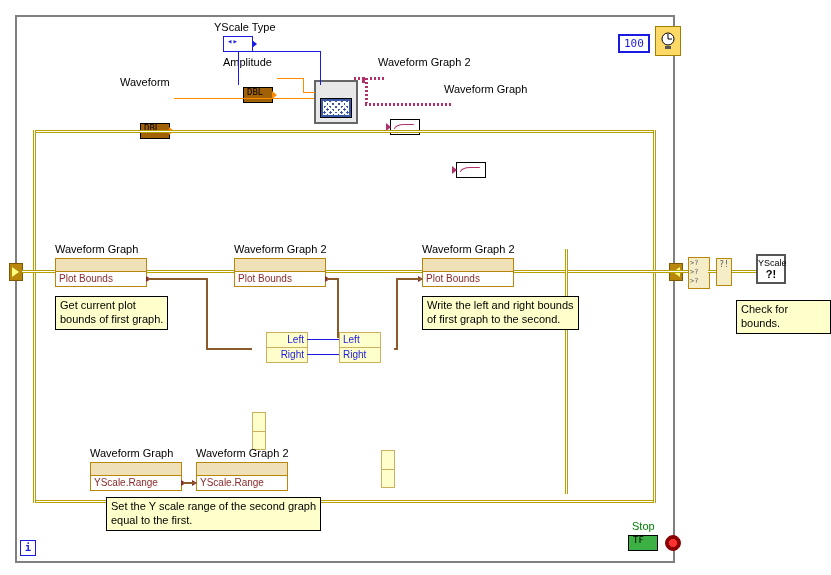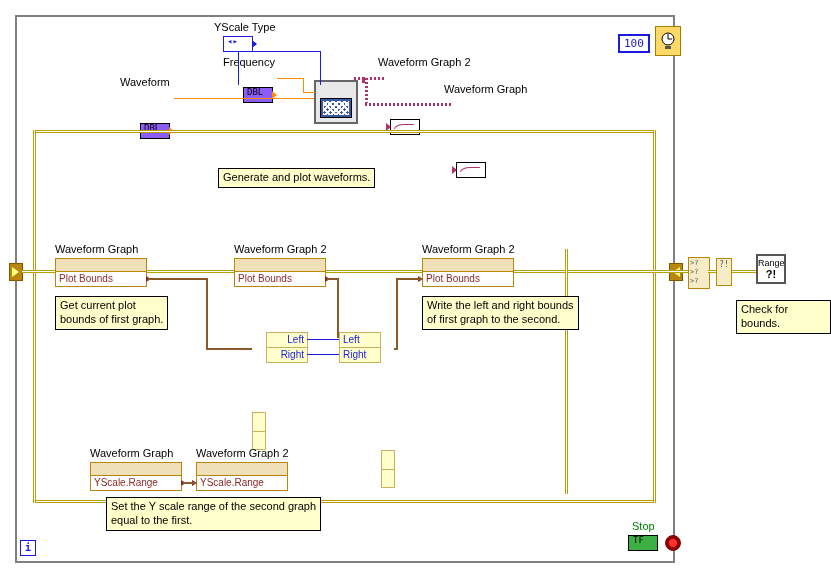--- a/index.html
+++ b/index.html
@@ -11,21 +11,21 @@
 .outer-frame{left:15px;top:15px;width:660px;height:548px;border:2px solid #808080;box-sizing:border-box}
 .iter-box{left:20px;top:540px;width:14px;height:14px;border:1px solid #1a1ae0;color:#1a1ae0;text-align:center;font-family:Consolas,monospace;font-size:10px;line-height:14px;font-weight:bold}
 .tun{width:12px;height:16px}
 .tun.y{background:#b8860b;border:1px solid #7a5a00}
 .tun .tri{width:0;height:0;position:absolute;left:2px;top:3px}
 .tun.left .tri{border-top:5px solid transparent;border-bottom:5px solid transparent;border-left:7px solid #ffff80}
 .tun.right .tri{border-top:5px solid transparent;border-bottom:5px solid transparent;border-right:7px solid #ffff80;left:3px}
 .const-100{left:618px;top:34px;border:2px solid #1a1ae0;padding:1px 4px;color:#1a1ae0;background:#fff;font-family:Consolas,monospace}
 .metronome{left:655px;top:26px;width:24px;height:28px;background:#ffd966;border:1px solid #a08000;display:flex;align-items:center;justify-content:center}
 .ctrl-box{width:28px;height:14px;border:1px solid #000;background:#fff;position:relative}
-.ctrl-box.dbl{background:#8b5cf6}
+.ctrl-box.dbl{background:#a16207}
 .ctrl-box.enum{background:#fff;border-color:#1a1ae0}
 .ctrl-box .txt{position:absolute;left:3px;top:-1px;font-family:Consolas,monospace;font-size:9px}
 .ctrl-box .nub{position:absolute;right:-5px;top:3px;width:0;height:0;border-top:4px solid transparent;border-bottom:4px solid transparent;border-left:5px solid #000}
 .ctrl-box.dbl .nub{border-left-color:#ff8c00}
 .ctrl-box.enum .nub{border-left-color:#1a1ae0}
 .ind-box{width:28px;height:14px;border:1px solid #000;background:#fff;position:relative}
 .ind-box .nub-in{position:absolute;left:-5px;top:3px;width:0;height:0;border-top:4px solid transparent;border-bottom:4px solid transparent;border-left:5px solid #b0306a}
 .ind-box .wave{position:absolute;left:3px;top:4px;width:20px;height:5px;border:1px solid #b0306a;border-top-left-radius:10px 5px;border-bottom-right-radius:10px 5px;border-bottom:none;border-right:none;box-sizing:border-box}
 .subvi{left:314px;top:80px;width:40px;height:40px;border:2px solid #666;background:#e8e8e8}
 .subvi .inner{position:absolute;left:4px;bottom:4px;right:4px;height:18px;background:#3a5aa8;border:1px solid #000}
@@ -79,21 +79,21 @@
         <rect x="5" y="15" width="6" height="3" fill="#555"></rect>
       </svg>
 </div>
 
 <div class="abs label" style="left:214px;top:21px">YScale Type</div>
 <div class="abs ctrl-box enum" style="left:223px;top:36px">
       <span class="txt" style="color:#1a1ae0">◂▸</span>
       <div class="nub"></div>
     </div>
 
-<div class="abs label" style="left:223px;top:56px">Frequency</div>
+<div class="abs label" style="left:223px;top:56px">Amplitude</div>
 <div class="abs ctrl-box dbl" style="left:243px;top:71px">
       <span class="txt">DBL</span>
       <div class="nub"></div>
     </div>
 
 <div class="abs label" style="left:120px;top:76px">Waveform</div>
 <div class="abs ctrl-box dbl" style="left:140px;top:91px">
       <span class="txt">DBL</span>
       <div class="nub"></div>
     </div>
@@ -124,21 +124,20 @@
 <div class="wvline" style="left:303px;top:78px;height:15px"></div>
 <div class="whline" style="left:303px;top:92px;width:12px"></div>
 
 <div class="whline" style="left:174px;top:98px;width:140px"></div>
 
 <div class="whline pink" style="left:354px;top:77px;width:32px"></div>
 <div class="whline pink" style="left:362px;top:77px;width:6px;height:6px;background:#b0306a"></div>
 <div class="wvline pink" style="left:365px;top:77px;height:27px"></div>
 <div class="whline pink" style="left:365px;top:103px;width:88px"></div>
 
-<div class="abs tip" style="left:218px;top:168px">Generate and plot waveforms.</div>
 
 <div class="whline ylw" style="left:33px;top:130px;width:622px"></div>
 <div class="whline ylw" style="left:33px;top:500px;width:622px"></div>
 <div class="wvline ylw" style="left:33px;top:130px;height:373px"></div>
 <div class="wvline ylw" style="left:653px;top:130px;height:373px"></div>
 
 <div class="whline ylw" style="left:22px;top:270px;width:660px"></div>
 <div class="wvline ylw" style="left:565px;top:249px;height:245px"></div>
 
 <div class="abs label" style="left:55px;top:243px">Waveform Graph</div>
@@ -216,17 +215,17 @@
   <span class="stop-term"></span>
 </div>
 
 <div class="abs merge-err" style="left:688px;top:257px">&gt;?<br>&gt;?<br>&gt;?</div>
 <div class="abs" style="left:716px;top:258px;width:14px;height:26px;border:1px solid #b8860b;background:#f5edc8;font-family:Consolas,monospace;font-size:8px;color:#555;line-height:12px;text-align:center">?!</div>
 <div class="whline ylw" style="left:682px;top:270px;width:6px"></div>
 <div class="whline ylw" style="left:708px;top:270px;width:8px"></div>
 <div class="whline ylw" style="left:732px;top:270px;width:24px"></div>
 
 <div class="abs err-ind" style="left:756px;top:254px">
-  <span>Range</span><br><b style="font-size:11px">?!</b>
+  <span>YScale</span><br><b style="font-size:11px">?!</b>
 </div>
 <div class="abs tip" style="left:736px;top:300px">Check for bounds.</div>
 
 </div>
 
 </body></html>

